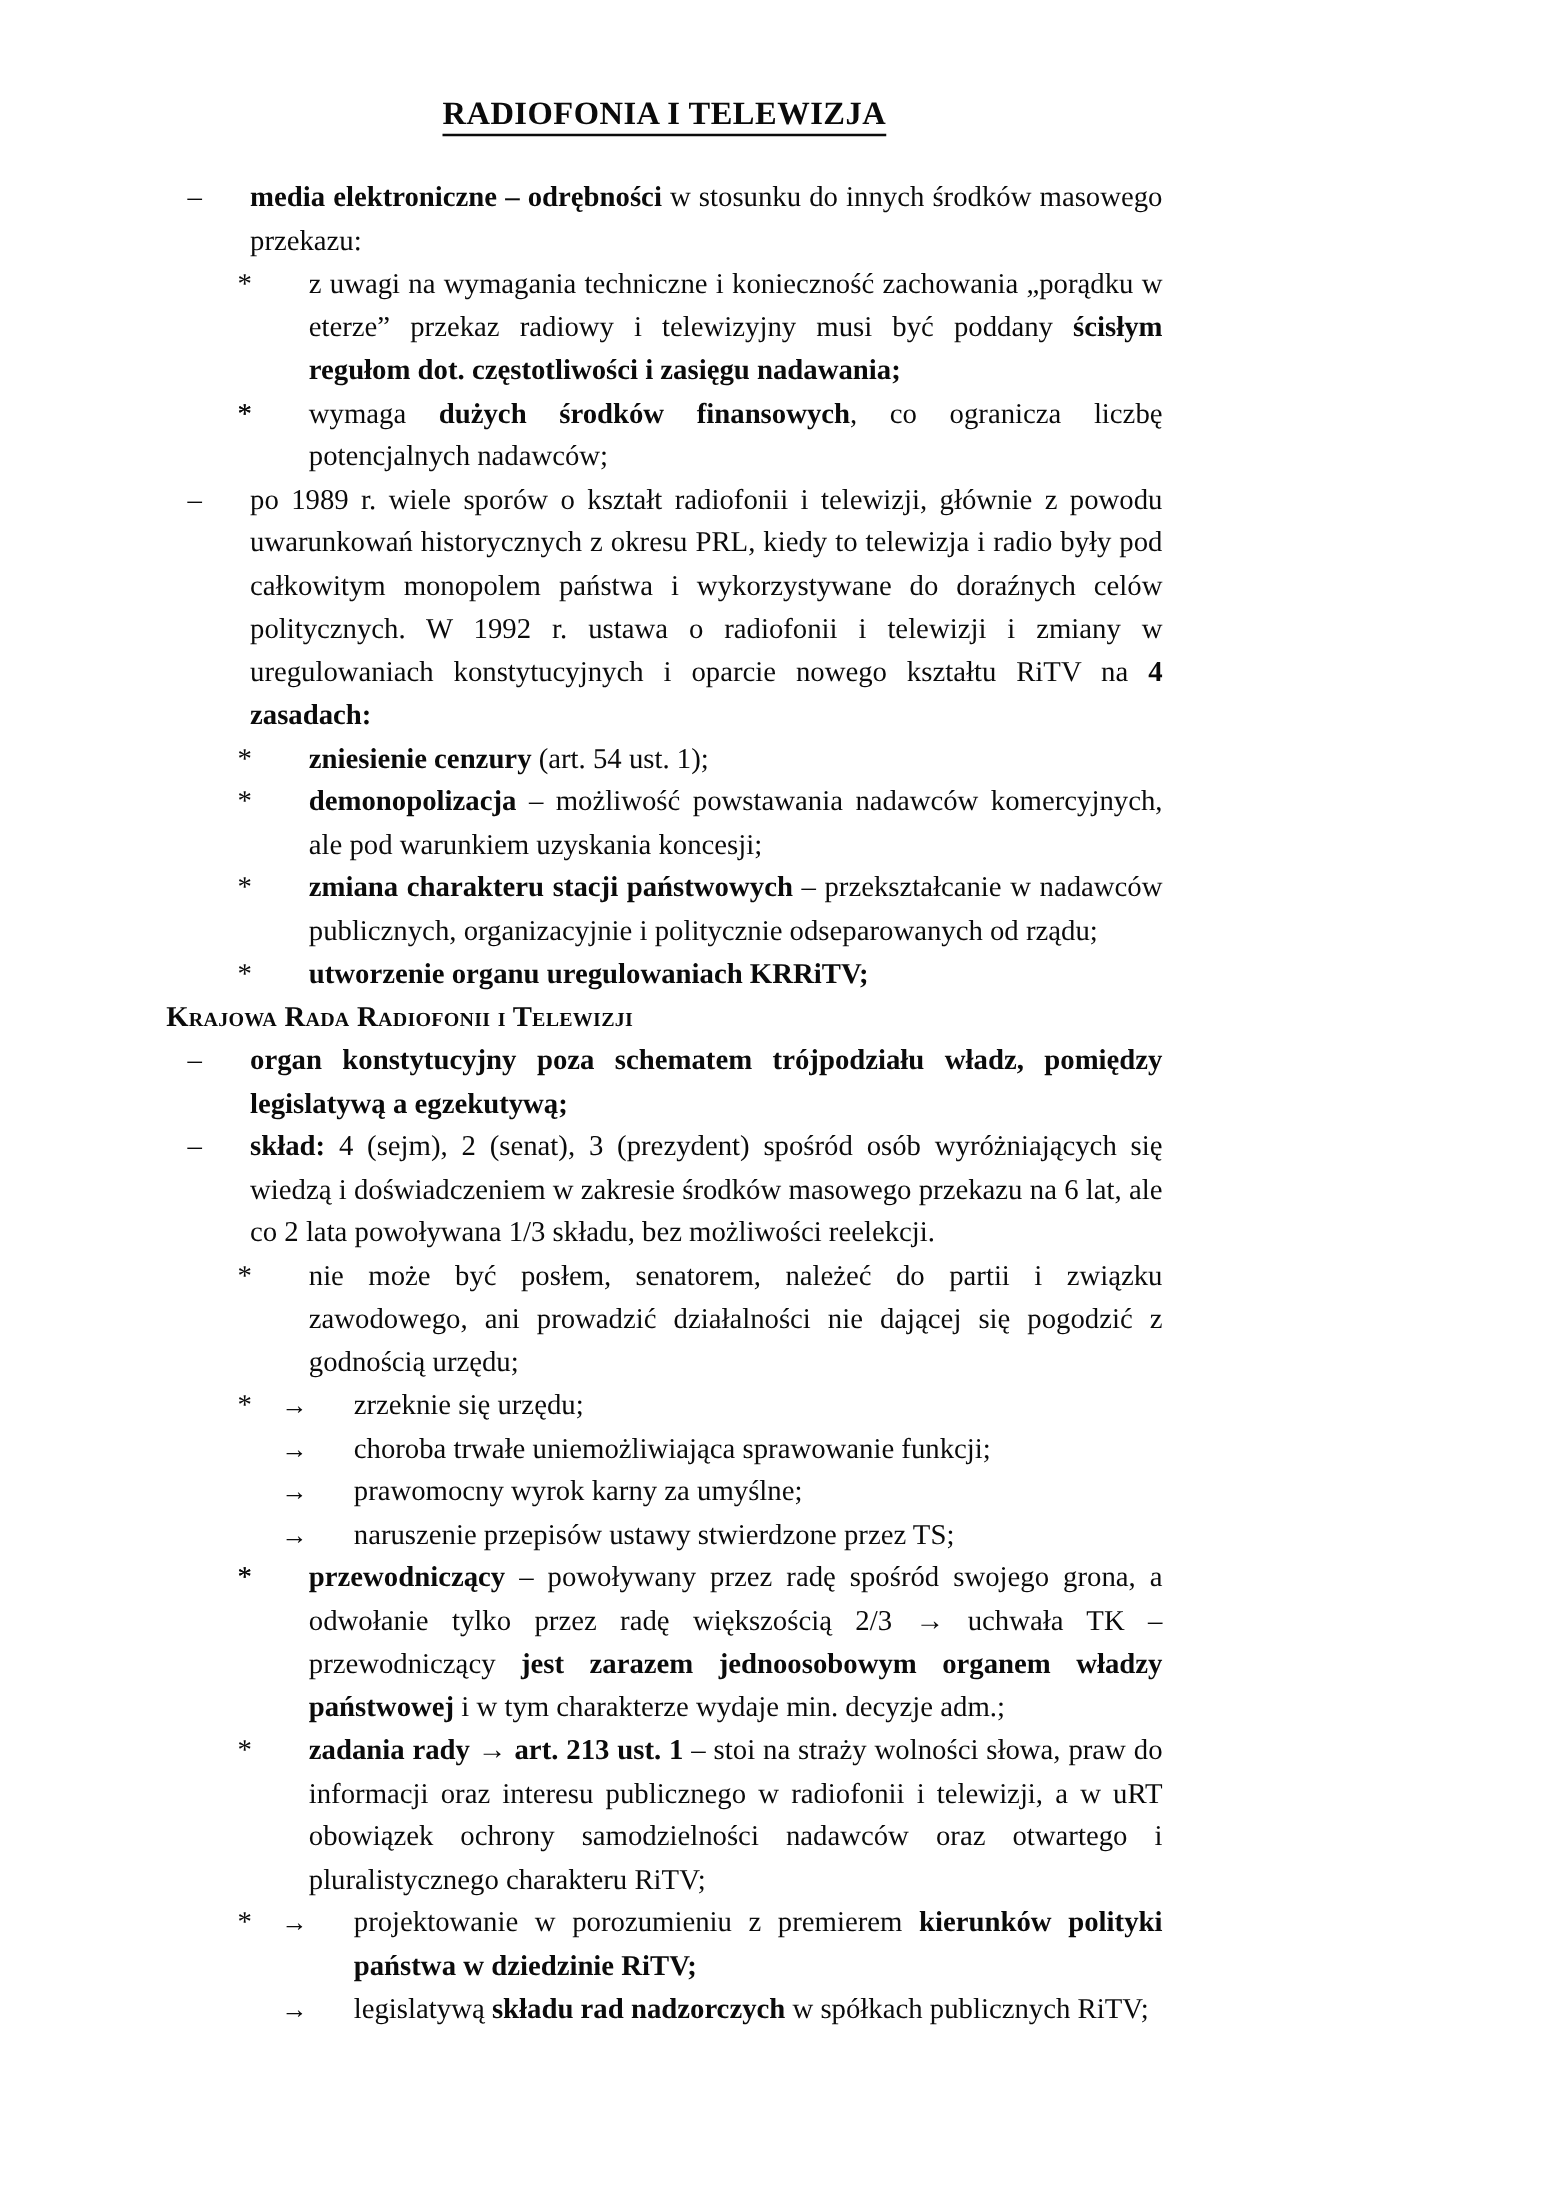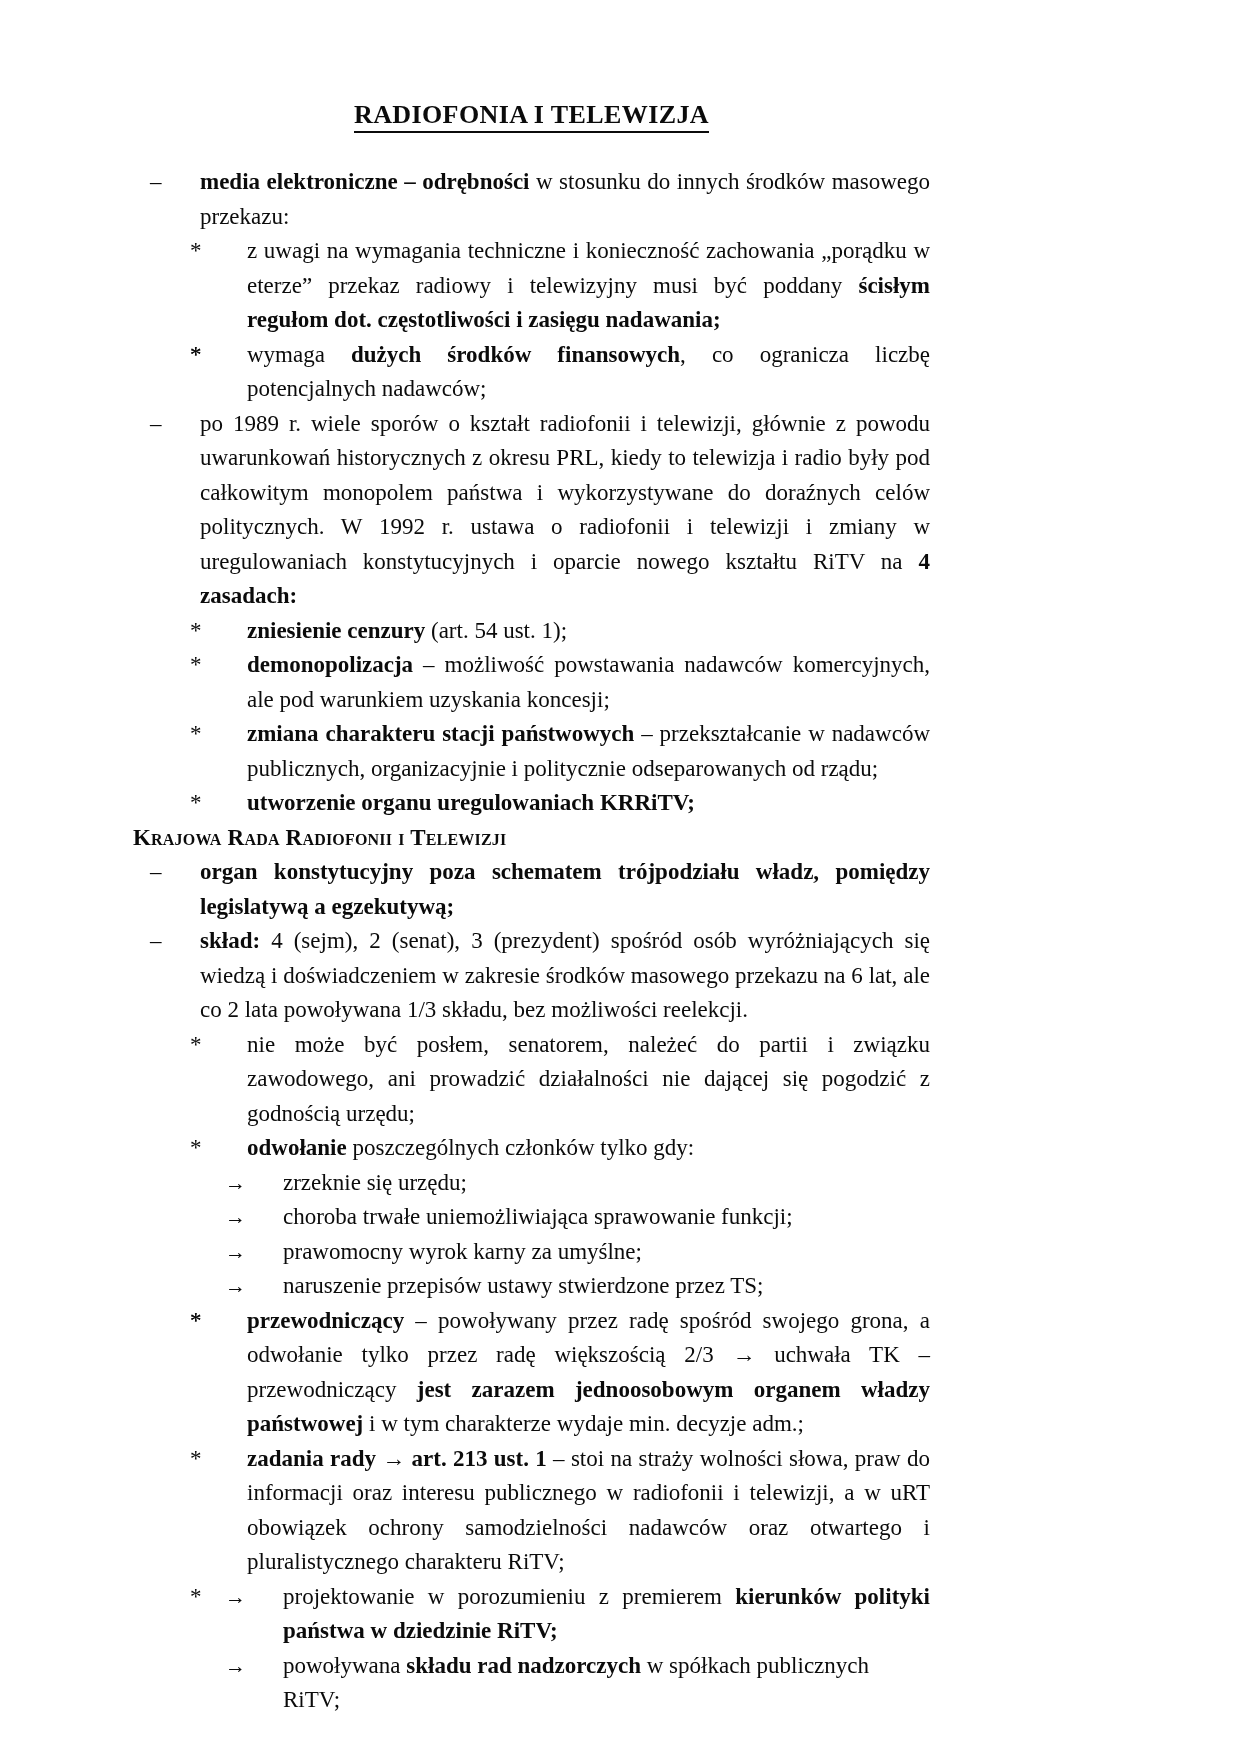--- a/index.html
+++ b/index.html
@@ -14,21 +14,21 @@
     font-family: "Liberation Serif", "DejaVu Serif", serif;
     color: #0b0b0b;
     -webkit-font-smoothing: antialiased;
   }
 
   .page {
     position: relative;
     width: 1048px;
     height: 1754px;
     box-sizing: border-box;
-    padding: 100px 118px 0 133px;
+    padding: 76px 118px 0 133px;
   }
 
   
   .doc-title {
     text-align: center;
     font-size: 26px;
     font-weight: bold;
     letter-spacing: 0.4px;
     margin: 0 0 34px 0;
     padding-bottom: 1px;
@@ -163,21 +163,20 @@
     <span class="txt"><b>skład:</b><span class="plain"> 4 (sejm), 2 (senat), 3 (prezydent) spośród osób wyróżniających się wiedzą i doświadczeniem w zakresie środków masowego przekazu na 6 lat, ale co 2 lata powoływana 1/3 składu, bez możliwości reelekcji.</span></span>
   </div>
 
   <div class="block lvl2">
     <span class="bullet star">*</span>
     <span class="txt plain">nie może być posłem, senatorem, należeć do partii i związku zawodowego, ani prowadzić działalności nie dającej się pogodzić z godnością urzędu;</span>
   </div>
 
   <div class="block lvl2 nojust">
     <span class="bullet star">*</span>
-    <span class="txt"><b>odwołanie</b><span class="plain"> poszczególnych członków tylko gdy:</span></span>
   </div>
 
   <div class="block lvl3 nojust">
     <span class="bullet arrow">→</span>
     <span class="txt plain">zrzeknie się urzędu;</span>
   </div>
   <div class="block lvl3 nojust">
     <span class="bullet arrow">→</span>
     <span class="txt plain">choroba trwałe uniemożliwiająca sprawowanie funkcji;</span>
   </div>
@@ -208,16 +207,16 @@
     <span class="bullet star">*</span>
   </div>
 
   <div class="block lvl3">
     <span class="bullet arrow">→</span>
     <span class="txt"><span class="plain">projektowanie w porozumieniu z premierem </span><b>kierunków polityki państwa w dziedzinie RiTV;</b></span>
   </div>
 
   <div class="block lvl3 nojust">
     <span class="bullet arrow">→</span>
-    <span class="txt"><span class="plain">powoływana </span><b>składu rad nadzorczych</b><span class="plain"> w spółkach publicznych RiTV;</span></span>
+    <span class="txt"><span class="plain">legislatywą </span><b>składu rad nadzorczych</b><span class="plain"> w spółkach publicznych RiTV;</span></span>
   </div>
 
 </div>
 
 </body></html>

